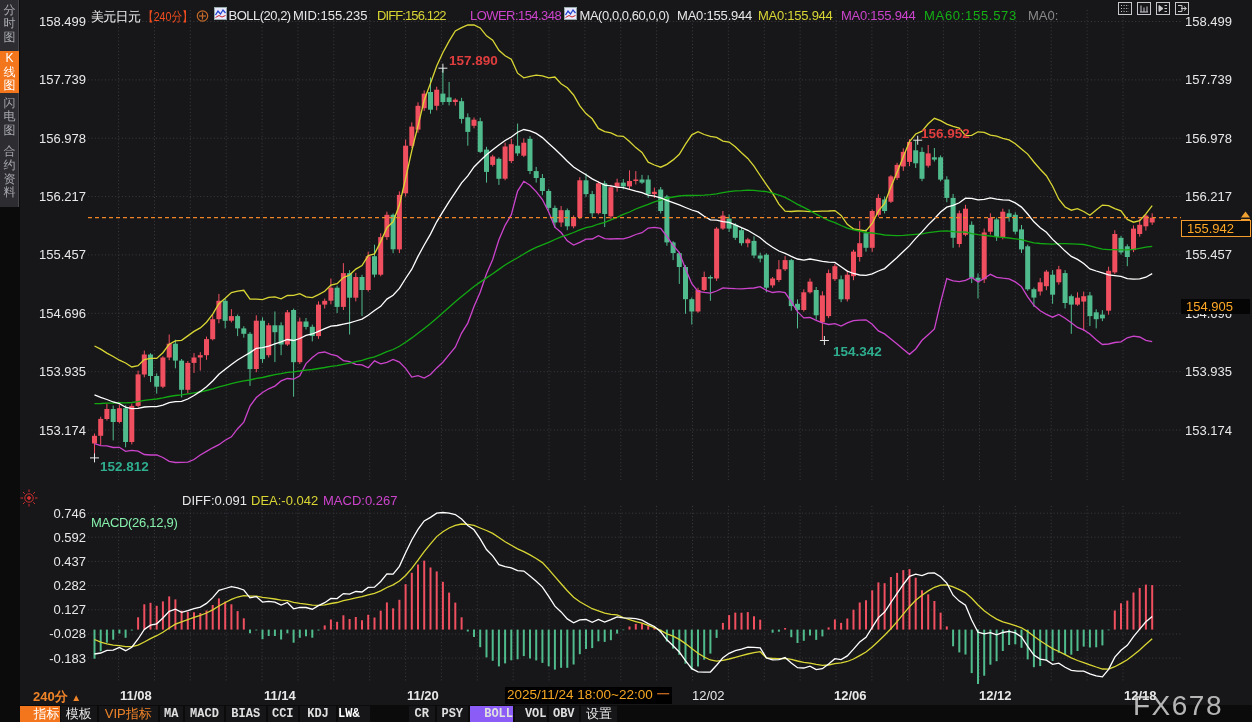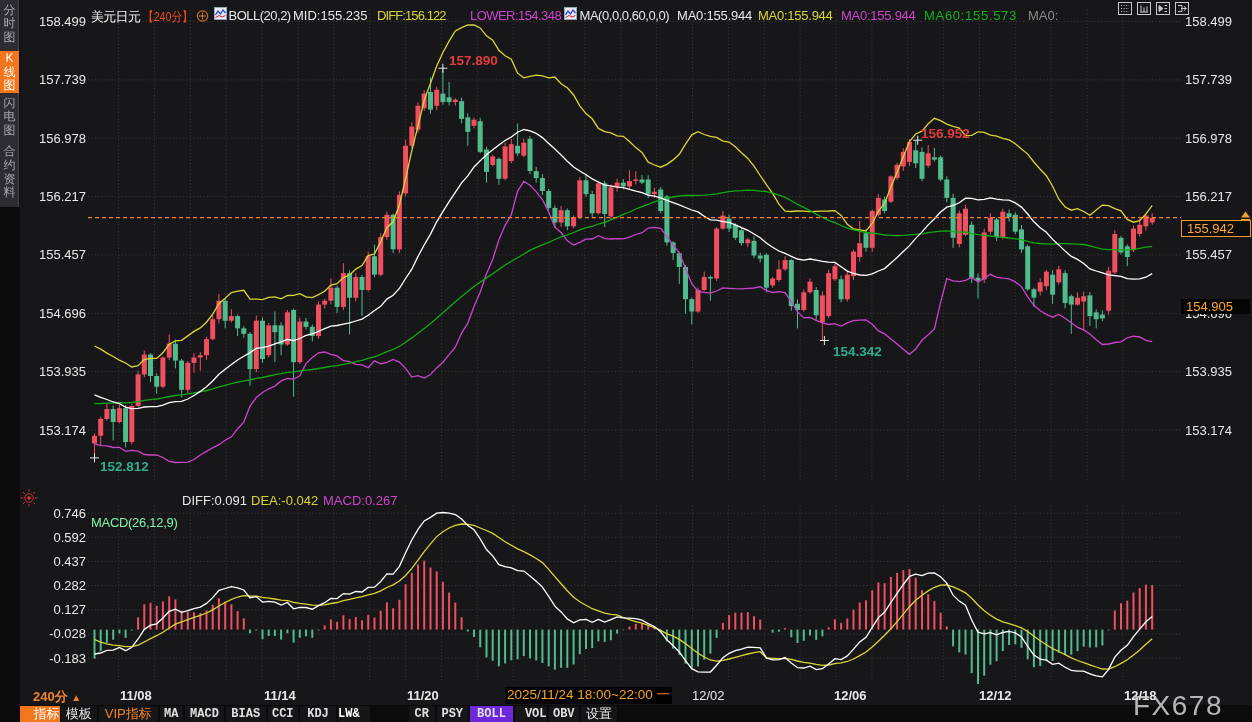--- a/index.html
+++ b/index.html
@@ -750,17 +750,17 @@
 <div class="abs" style="left:99.0px;top:706px;width:58.5px;height:16px;background:#161618;color:#f08428;font-size:13px;text-align:center;line-height:16px">VIP指标</div>
 <div class="abs" style="left:159.5px;top:706px;width:23.5px;height:16px;background:#161618;color:#e0e0e0;font-size:12px;font-family:'Liberation Mono',monospace;font-weight:bold;text-align:center;line-height:16px">MA</div>
 <div class="abs" style="left:185.0px;top:706px;width:39.0px;height:16px;background:#161618;color:#e0e0e0;font-size:12px;font-family:'Liberation Mono',monospace;font-weight:bold;text-align:center;line-height:16px">MACD</div>
 <div class="abs" style="left:226.0px;top:706px;width:39.5px;height:16px;background:#161618;color:#e0e0e0;font-size:12px;font-family:'Liberation Mono',monospace;font-weight:bold;text-align:center;line-height:16px">BIAS</div>
 <div class="abs" style="left:267.5px;top:706px;width:30.5px;height:16px;background:#161618;color:#e0e0e0;font-size:12px;font-family:'Liberation Mono',monospace;font-weight:bold;text-align:center;line-height:16px">CCI</div>
 <div class="abs" style="left:300.0px;top:706px;width:36.0px;height:16px;background:#161618;color:#e0e0e0;font-size:12px;font-family:'Liberation Mono',monospace;font-weight:bold;text-align:center;line-height:16px">KDJ</div>
 <div class="abs" style="left:338.0px;top:706px;width:31.5px;height:16px;background:#161618;color:#ffffff;font-size:12px;font-family:'Liberation Mono',monospace;font-weight:bold;text-align:left;line-height:16px">LW&amp;</div>
 <div class="abs" style="left:371.5px;top:722px;width:35.5px;height:16px;background:#161618;color:#e0e0e0;font-size:12px;font-family:'Liberation Mono',monospace;font-weight:bold;text-align:right;line-height:16px">RSI</div>
 <div class="abs" style="left:409.0px;top:706px;width:25.5px;height:16px;background:#161618;color:#e0e0e0;font-size:12px;font-family:'Liberation Mono',monospace;font-weight:bold;text-align:center;line-height:16px">CR</div>
 <div class="abs" style="left:436.5px;top:706px;width:31.5px;height:16px;background:#161618;color:#e0e0e0;font-size:12px;font-family:'Liberation Mono',monospace;font-weight:bold;text-align:center;line-height:16px">PSY</div>
-<div class="abs" style="left:470.0px;top:706px;width:43.0px;height:16px;background:#6d28d9;color:#e0e0e0;font-size:12px;font-family:'Liberation Mono',monospace;font-weight:bold;text-align:center;line-height:16px">BOLL</div>
+<div class="abs" style="left:470.0px;top:706px;width:43.0px;height:16px;background:#8b5cf6;color:#e0e0e0;font-size:12px;font-family:'Liberation Mono',monospace;font-weight:bold;text-align:right;line-height:16px">BOLL</div>
 <div class="abs" style="left:515.0px;top:706px;width:31.5px;height:16px;background:#161618;color:#e0e0e0;font-size:12px;font-family:'Liberation Mono',monospace;font-weight:bold;text-align:right;line-height:16px">VOL</div>
 <div class="abs" style="left:548.5px;top:706px;width:30.5px;height:16px;background:#161618;color:#e0e0e0;font-size:12px;font-family:'Liberation Mono',monospace;font-weight:bold;text-align:center;line-height:16px">OBV</div>
 <div class="abs" style="left:581.0px;top:706px;width:36.0px;height:16px;background:#161618;color:#e8e8e8;font-size:13px;text-align:center;line-height:16px">设置</div>
 
 <div class="abs" style="left:1133px;top:690px;font-size:28px;color:rgba(205,205,205,0.88);letter-spacing:1.5px">FX678</div>
 </body></html>

